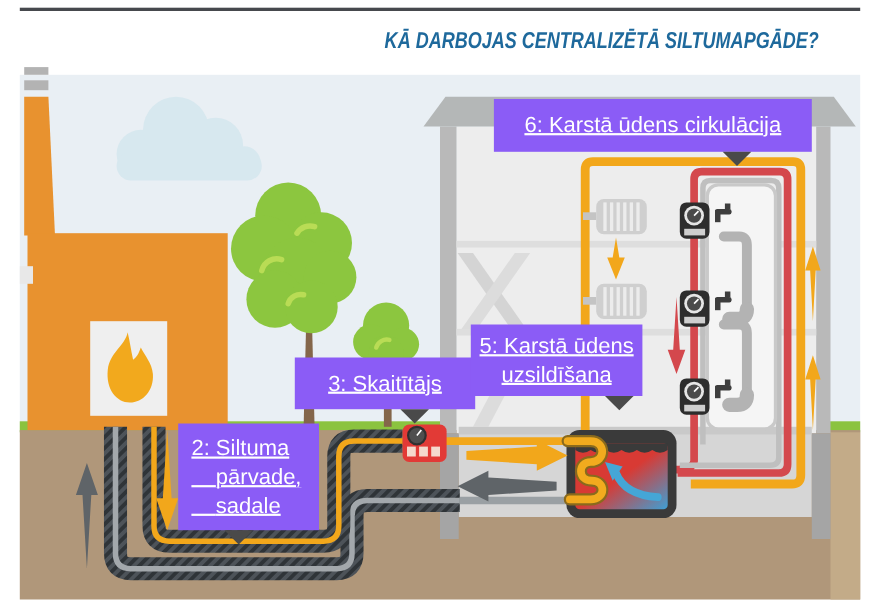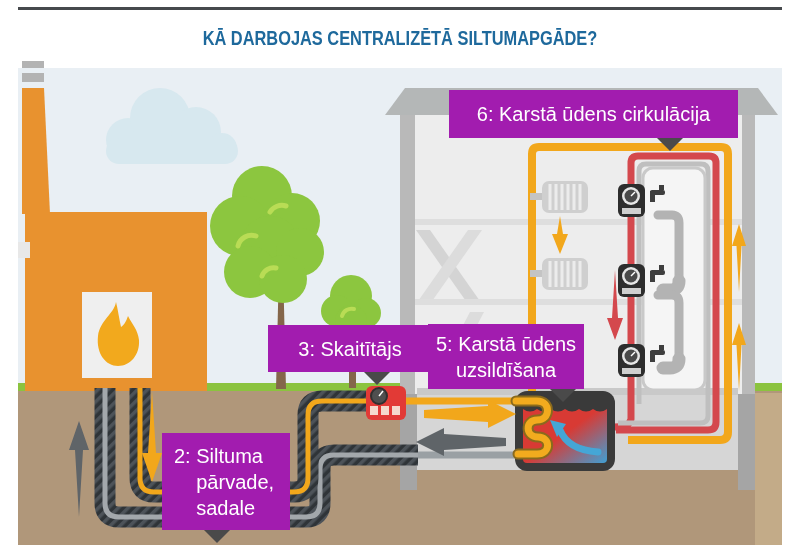--- a/index.html
+++ b/index.html
@@ -1,30 +1,30 @@
 <!DOCTYPE html>
 <html><head>
 <meta charset="utf-8">
 <style>
   html,body{margin:0;padding:0;background:#fff;}
   #canvas{position:relative;width:800px;height:558px;background:#fff;overflow:hidden;
           font-family:"Liberation Sans",sans-serif;}
   #top-rule{position:absolute;left:18px;top:7px;width:764px;height:3px;background:#46494d;}
-  #title{position:absolute;left:0;top:26px;width:800px;text-align:center;}
+  #title{position:absolute;left:0;top:26px;width:800px;text-align:right;font-style:italic;}
   #title span{display:inline-block;transform:scaleX(0.78);transform-origin:50% 50%;
               font-size:21px;font-weight:bold;color:#1e699c;letter-spacing:0;white-space:nowrap;}
   #scene{position:absolute;left:0;top:0;}
-  .label{position:absolute;background:#a21caf;color:#fff;font-size:20px;line-height:1.3;
+  .label{position:absolute;background:#8b5cf6;color:#fff;font-size:20px;line-height:1.3;
          display:flex;align-items:center;justify-content:center;text-align:center;
-         white-space:pre-wrap;box-sizing:border-box;z-index:5;}
+         white-space:pre-wrap;box-sizing:border-box;z-index:5;text-decoration:underline;}
   .label.pt-down::after{content:"";position:absolute;bottom:-13px;left:var(--px,50px);
          border:13px solid transparent;border-top-color:#4a4a4a;border-bottom-width:0;}
   .label.pt-right::after{content:"";position:absolute;right:-12px;top:50%;margin-top:-12px;
          border:12px solid transparent;border-left-color:#4a4a4a;border-right-width:0;}
-  #label-transmission{justify-content:flex-start;text-align:left;padding-left:12px;margin-top:48px;}
+  #label-transmission{justify-content:flex-start;text-align:left;padding-left:12px;}
 </style>
 </head>
 <body>
 
 <div id="canvas">
 
   <div id="top-rule"></div>
   <div id="title"><span>KĀ DARBOJAS CENTRALIZĒTĀ SILTUMAPGĀDE?</span></div>
 
   <svg id="scene" width="800" height="558" viewBox="0 0 800 558">
@@ -225,17 +225,17 @@
       <rect x="370" y="406" width="8" height="9" fill="#f5d9cd"></rect>
       <rect x="381" y="406" width="8" height="9" fill="#f5d9cd"></rect>
       <rect x="392" y="406" width="8" height="9" fill="#f5d9cd"></rect>
     </g>
   </svg>
 
   <div class="label pt-down" id="label-transmission" style="left:162px;top:385px;width:128px;height:97px;--px:42px;">2: Siltuma
     pārvade,
     sadale</div>
   <div class="label pt-down" id="label-meter" style="left:268px;top:325px;width:164px;height:47px;--px:96px;">3: Skaitītājs</div>
-  <div class="label pt-down" id="label-hot-water-heating" style="left:428px;top:324px;width:156px;height:65px;--px:122px;">5: Karstā ūdens
+  <div class="label pt-down" id="label-hot-water-heating" style="left:428px;top:295px;width:156px;height:65px;--px:122px;">5: Karstā ūdens
 uzsildīšana</div>
   <div class="label pt-down" id="label-hot-water-circulation" style="left:449px;top:90px;width:289px;height:48px;--px:208px;">6: Karstā ūdens cirkulācija</div>
 
 </div>
 
 </body></html>

